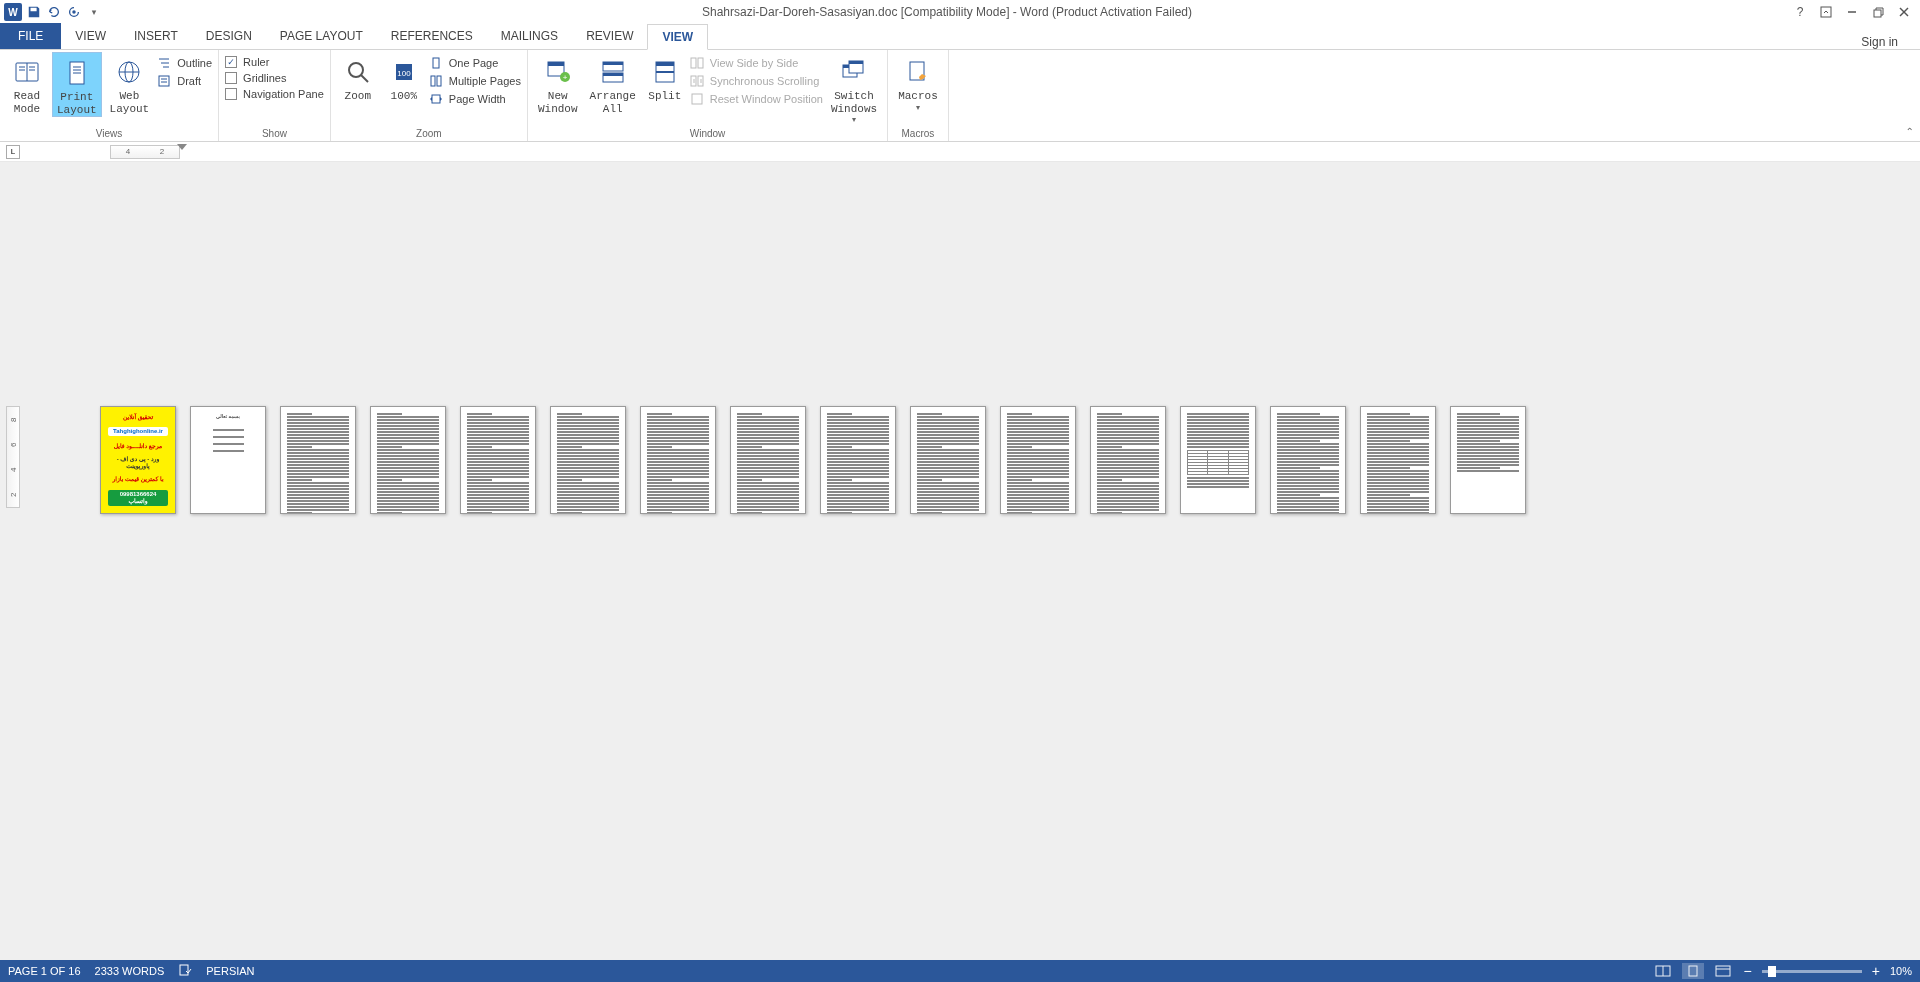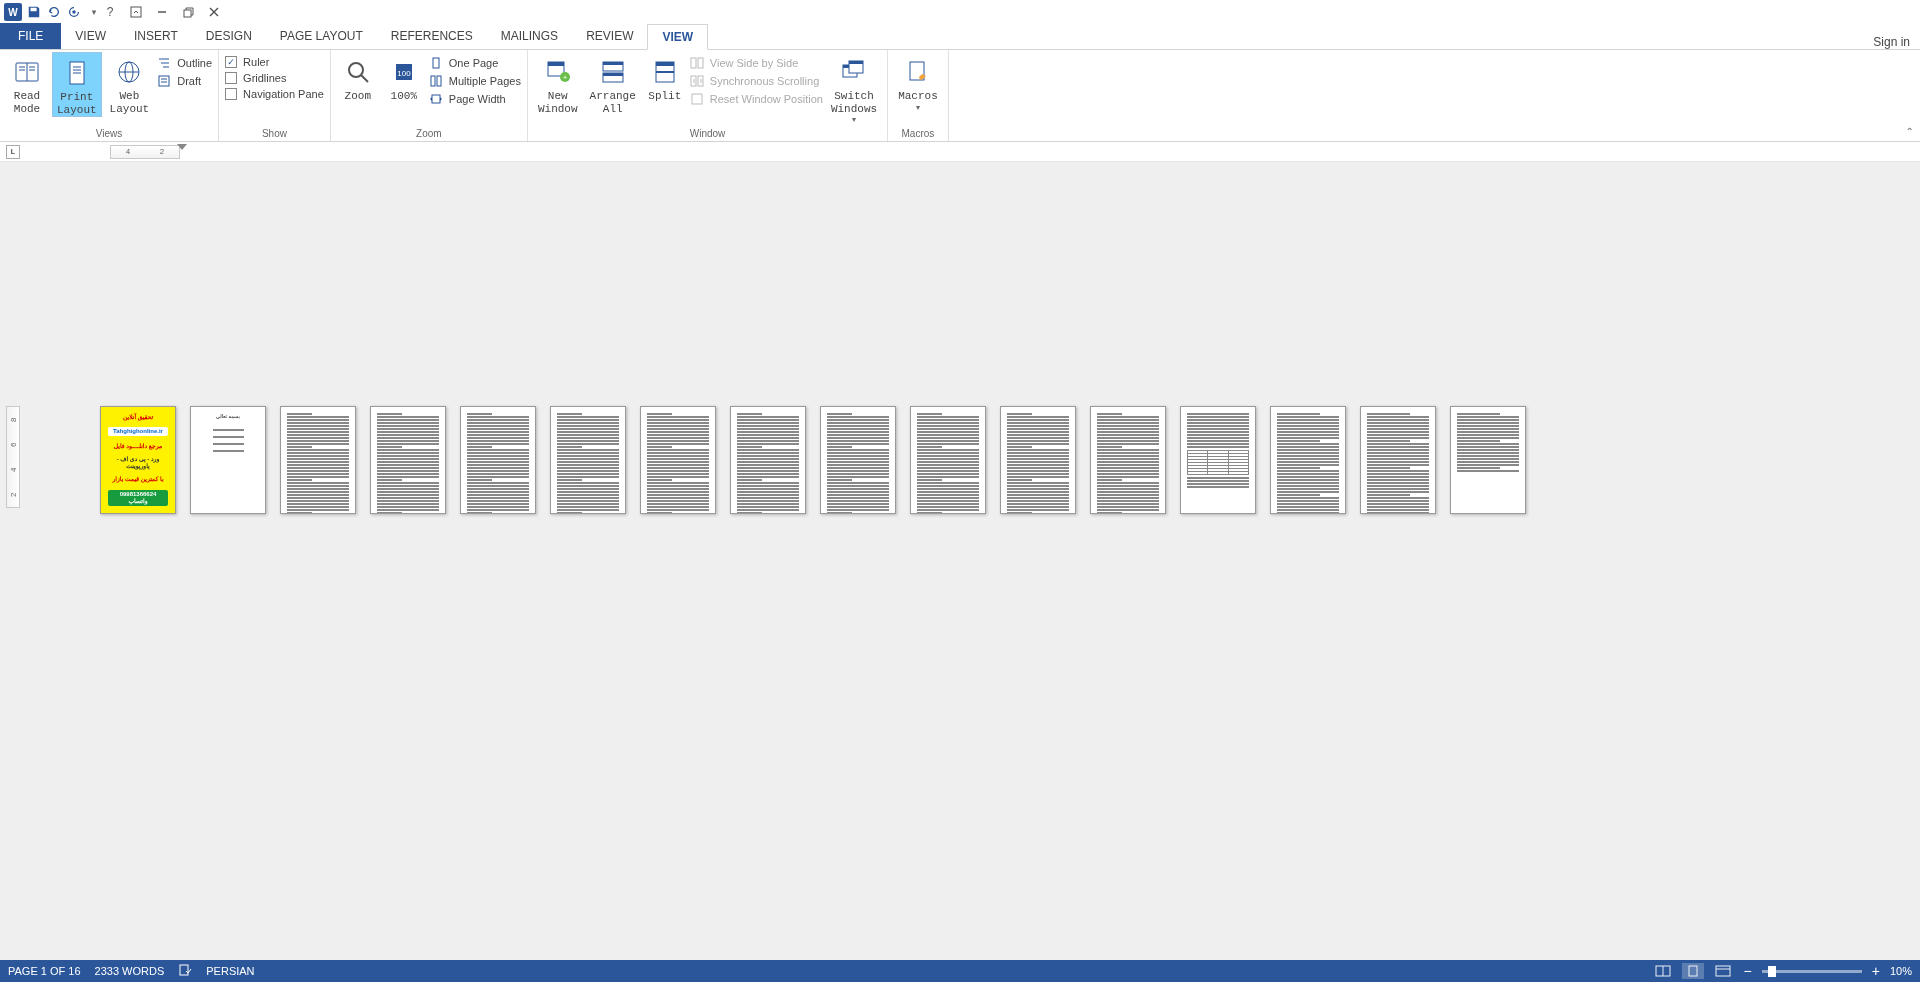--- a/index.html
+++ b/index.html
@@ -12,21 +12,21 @@
 .title-right { display: flex; align-items: center; gap: 10px; padding-right: 4px; }
 .word-icon { width: 18px; height: 18px; background: #2b579a; color: #fff; display: flex; align-items: center; justify-content: center; font-size: 10px; font-weight: bold; border-radius: 2px; }
 .qat-icon { width: 16px; height: 16px; display: flex; align-items: center; justify-content: center; color: #2b579a; cursor: pointer; }
 .win-btn { width: 16px; height: 16px; display: flex; align-items: center; justify-content: center; color: #555; cursor: pointer; }
 
 
 .tabs { height: 26px; display: flex; align-items: flex-end; border-bottom: 1px solid #d4d4d4; background: #fff; }
 .tab { padding: 4px 14px; font-size: 12px; color: #444; cursor: pointer; height: 26px; display: flex; align-items: center; }
 .tab.file { background: #2b579a; color: #fff; padding: 4px 18px; }
 .tab.active { color: #2b579a; border: 1px solid #d4d4d4; border-bottom: 1px solid #fff; background: #fff; margin-bottom: -1px; font-weight: bold; }
-.signin { margin-left: auto; padding-right: 10px; font-size: 12px; color: #444; cursor: pointer; margin-top: 28px; }
+.signin { margin-left: auto; padding-right: 22px; font-size: 12px; color: #444; cursor: pointer; margin-top: 28px; }
 
 
 .ribbon { height: 92px; background: #fff; border-bottom: 1px solid #d4d4d4; display: flex; position: relative; }
 .ribbon-group { display: flex; flex-direction: column; height: 100%; border-right: 1px solid #e1e1e1; padding: 2px 6px 0 6px; }
 .ribbon-group-body { flex: 1; display: flex; align-items: flex-start; gap: 4px; }
 .ribbon-group-label { text-align: center; font-size: 10px; color: #666; padding: 2px 0; }
 .big-btn { display: flex; flex-direction: column; align-items: center; justify-content: flex-start; padding: 4px 4px 0 4px; font-size: 11px; color: #444; cursor: pointer; text-align: center; min-width: 42px; }
 .big-btn.selected { background: #7dd3fc; border: 1px solid #9ac3e8; }
 .big-btn .icon-box { width: 32px; height: 32px; display: flex; align-items: center; justify-content: center; margin-bottom: 2px; }
 .big-btn .lbl { line-height: 1.15; font-family: Liberation Mono, monospace; }
@@ -88,20 +88,21 @@
         </svg>
       </div>
     <div class="qat-icon">
         <svg width="14" height="14" viewBox="0 0 16 16">
           <path fill="none" stroke="#2b579a" stroke-width="1.5" d="M8 3a5 5 0 1 0 5 5"></path>
           <circle cx="8" cy="8" r="2" fill="#2b579a"></circle>
         </svg>
       </div>
     <div class="qat-icon" style="font-size:9px;color:#666;">▾</div>
   </div>
+  <div class="title-center">Shahrsazi-Dar-Doreh-Sasasiyan.doc [Compatibility Mode] - Word (Product Activation Failed)</div>
   <div class="title-right">
     <div class="win-btn">?</div>
     <div class="win-btn">
         <svg width="12" height="12" viewBox="0 0 12 12">
           <rect x="1" y="1" width="10" height="10" fill="none" stroke="#555"></rect>
           <path d="M4 7l2-2 2 2" fill="none" stroke="#555"></path>
         </svg>
       </div>
     <div class="win-btn">
         <svg width="10" height="10">

